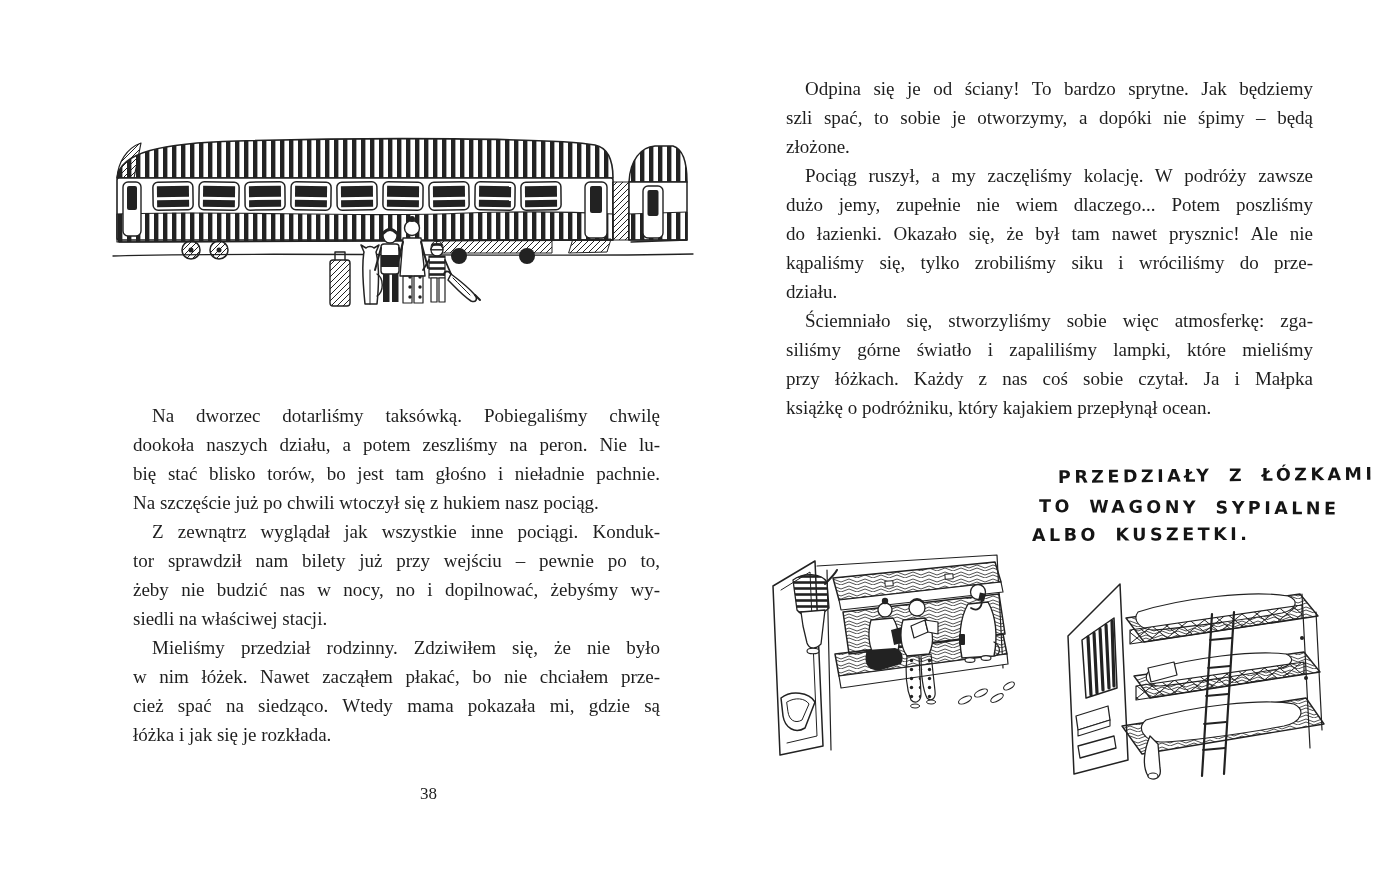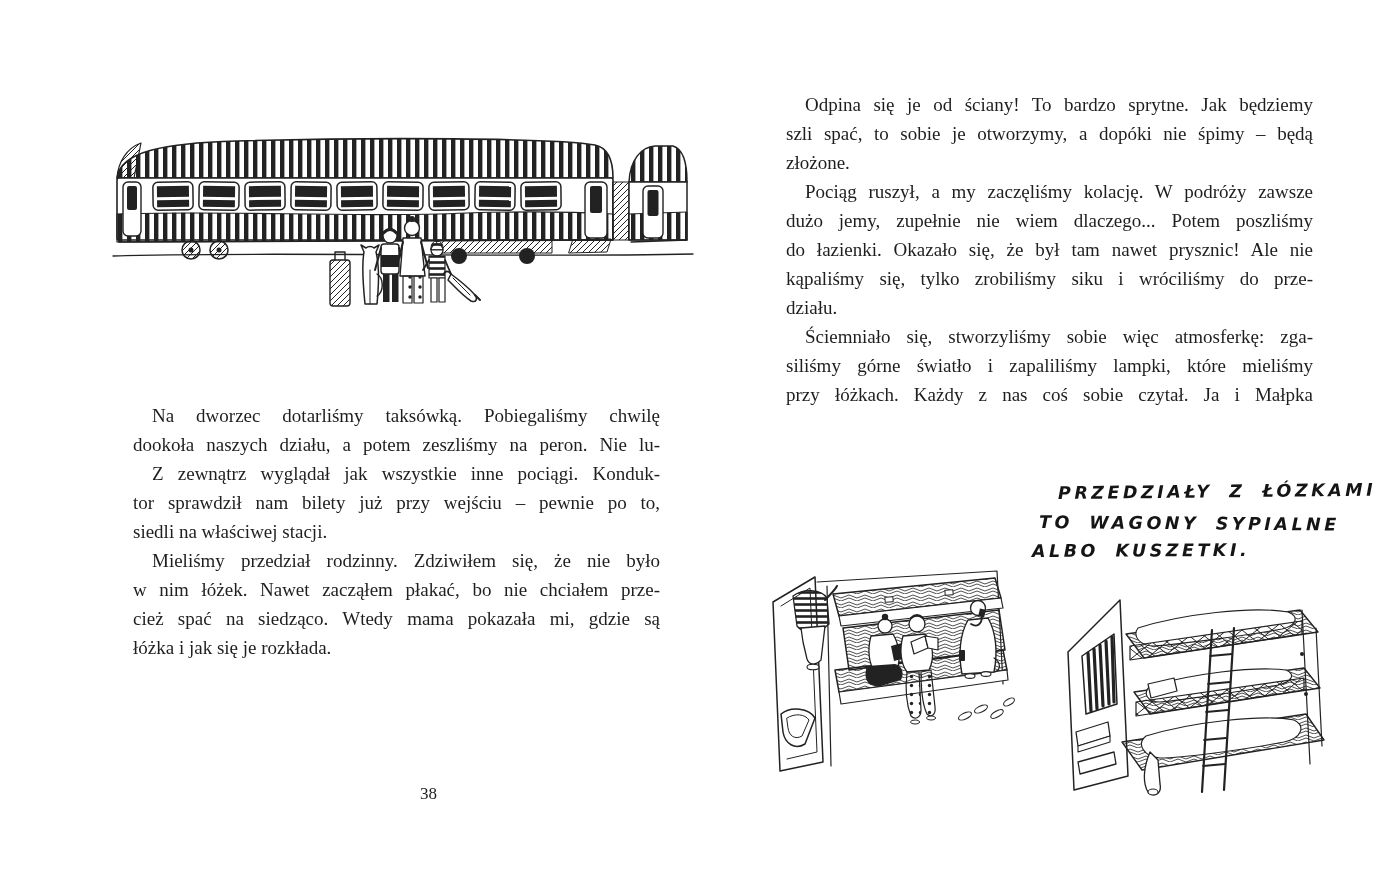--- a/index.html
+++ b/index.html
@@ -170,60 +170,64 @@
             <path d="M368,161 L373,166" stroke="#222" stroke-width="2"></path>
           </g>
         </g>
       </g>
     </svg>
 
     <div class="abs textblock" style="left:86px;top:401px;width:527px;">
       <div>
         <div class="line first">Na dworzec dotarliśmy taksówką. Pobiegaliśmy chwilę</div>
         <div class="line">dookoła naszych działu, a potem zeszliśmy na peron. Nie lu-</div>
+        <div class="line">bię stać blisko torów, bo jest tam głośno i nieładnie pachnie.</div>
+        <div class="line last">Na szczęście już po chwili wtoczył się z hukiem nasz pociąg.</div>
       </div>
       <div>
         <div class="line first">Z zewnątrz wyglądał jak wszystkie inne pociągi. Konduk-</div>
         <div class="line">tor sprawdził nam bilety już przy wejściu – pewnie po to,</div>
+        <div class="line">żeby nie budzić nas w nocy, no i dopilnować, żebyśmy wy-</div>
         <div class="line last">siedli na właściwej stacji.</div>
       </div>
       <div>
         <div class="line first">Mieliśmy przedział rodzinny. Zdziwiłem się, że nie było</div>
         <div class="line">w nim łóżek. Nawet zacząłem płakać, bo nie chciałem prze-</div>
         <div class="line">cież spać na siedząco. Wtedy mama pokazała mi, gdzie są</div>
         <div class="line last">łóżka i jak się je rozkłada.</div>
       </div>
     </div>
 
     <div class="abs pagenum" style="left:334px;top:784px;width:56px;">38</div>
   </div>
 
-  <div class="abs" style="left:700px;top:16px;width:700px;height:695px;">
+  <div class="abs" style="left:700px;top:0;width:700px;height:695px;">
 
     <div class="abs textblock" style="left:86px;top:74px;width:527px;">
       <div>
         <div class="line first">Odpina się je od ściany! To bardzo sprytne. Jak będziemy</div>
         <div class="line">szli spać, to sobie je otworzymy, a dopóki nie śpimy – będą</div>
         <div class="line last">złożone.</div>
       </div>
       <div>
         <div class="line first">Pociąg ruszył, a my zaczęliśmy kolację. W podróży zawsze</div>
         <div class="line">dużo jemy, zupełnie nie wiem dlaczego... Potem poszliśmy</div>
         <div class="line">do łazienki. Okazało się, że był tam nawet prysznic! Ale nie</div>
         <div class="line">kąpaliśmy się, tylko zrobiliśmy siku i wróciliśmy do prze-</div>
         <div class="line last">działu.</div>
       </div>
       <div>
         <div class="line first">Ściemniało się, stworzyliśmy sobie więc atmosferkę: zga-</div>
         <div class="line">siliśmy górne światło i zapaliliśmy lampki, które mieliśmy</div>
         <div class="line">przy łóżkach. Każdy z nas coś sobie czytał. Ja i Małpka</div>
+        <div class="line last">książkę o podróżniku, który kajakiem przepłynął ocean.</div>
       </div>
     </div>
 
-    <div class="abs" style="left:332px;top:463px;font-style:italic;">
+    <div class="abs" style="left:332px;top:463px;">
       <div class="note-line n1">PRZEDZIAŁY Z ŁÓZKAMI</div>
       <div class="note-line n2">TO WAGONY SYPIALNE</div>
       <div class="note-line n3">ALBO KUSZETKI.</div>
     </div>
 
     <svg class="abs" style="left:65px;top:550px;" width="270" height="215" viewBox="0 0 270 215">
       <defs>
         <pattern id="c1-sc" width="16" height="7" patternUnits="userSpaceOnUse">
           <path d="M0,2.5 Q4,-0.5 8,2.5 T16,2.5 M0,5.5 Q4,2.5 8,5.5 T16,5.5" stroke="#222" stroke-width="0.8" fill="none"></path>
         </pattern>

